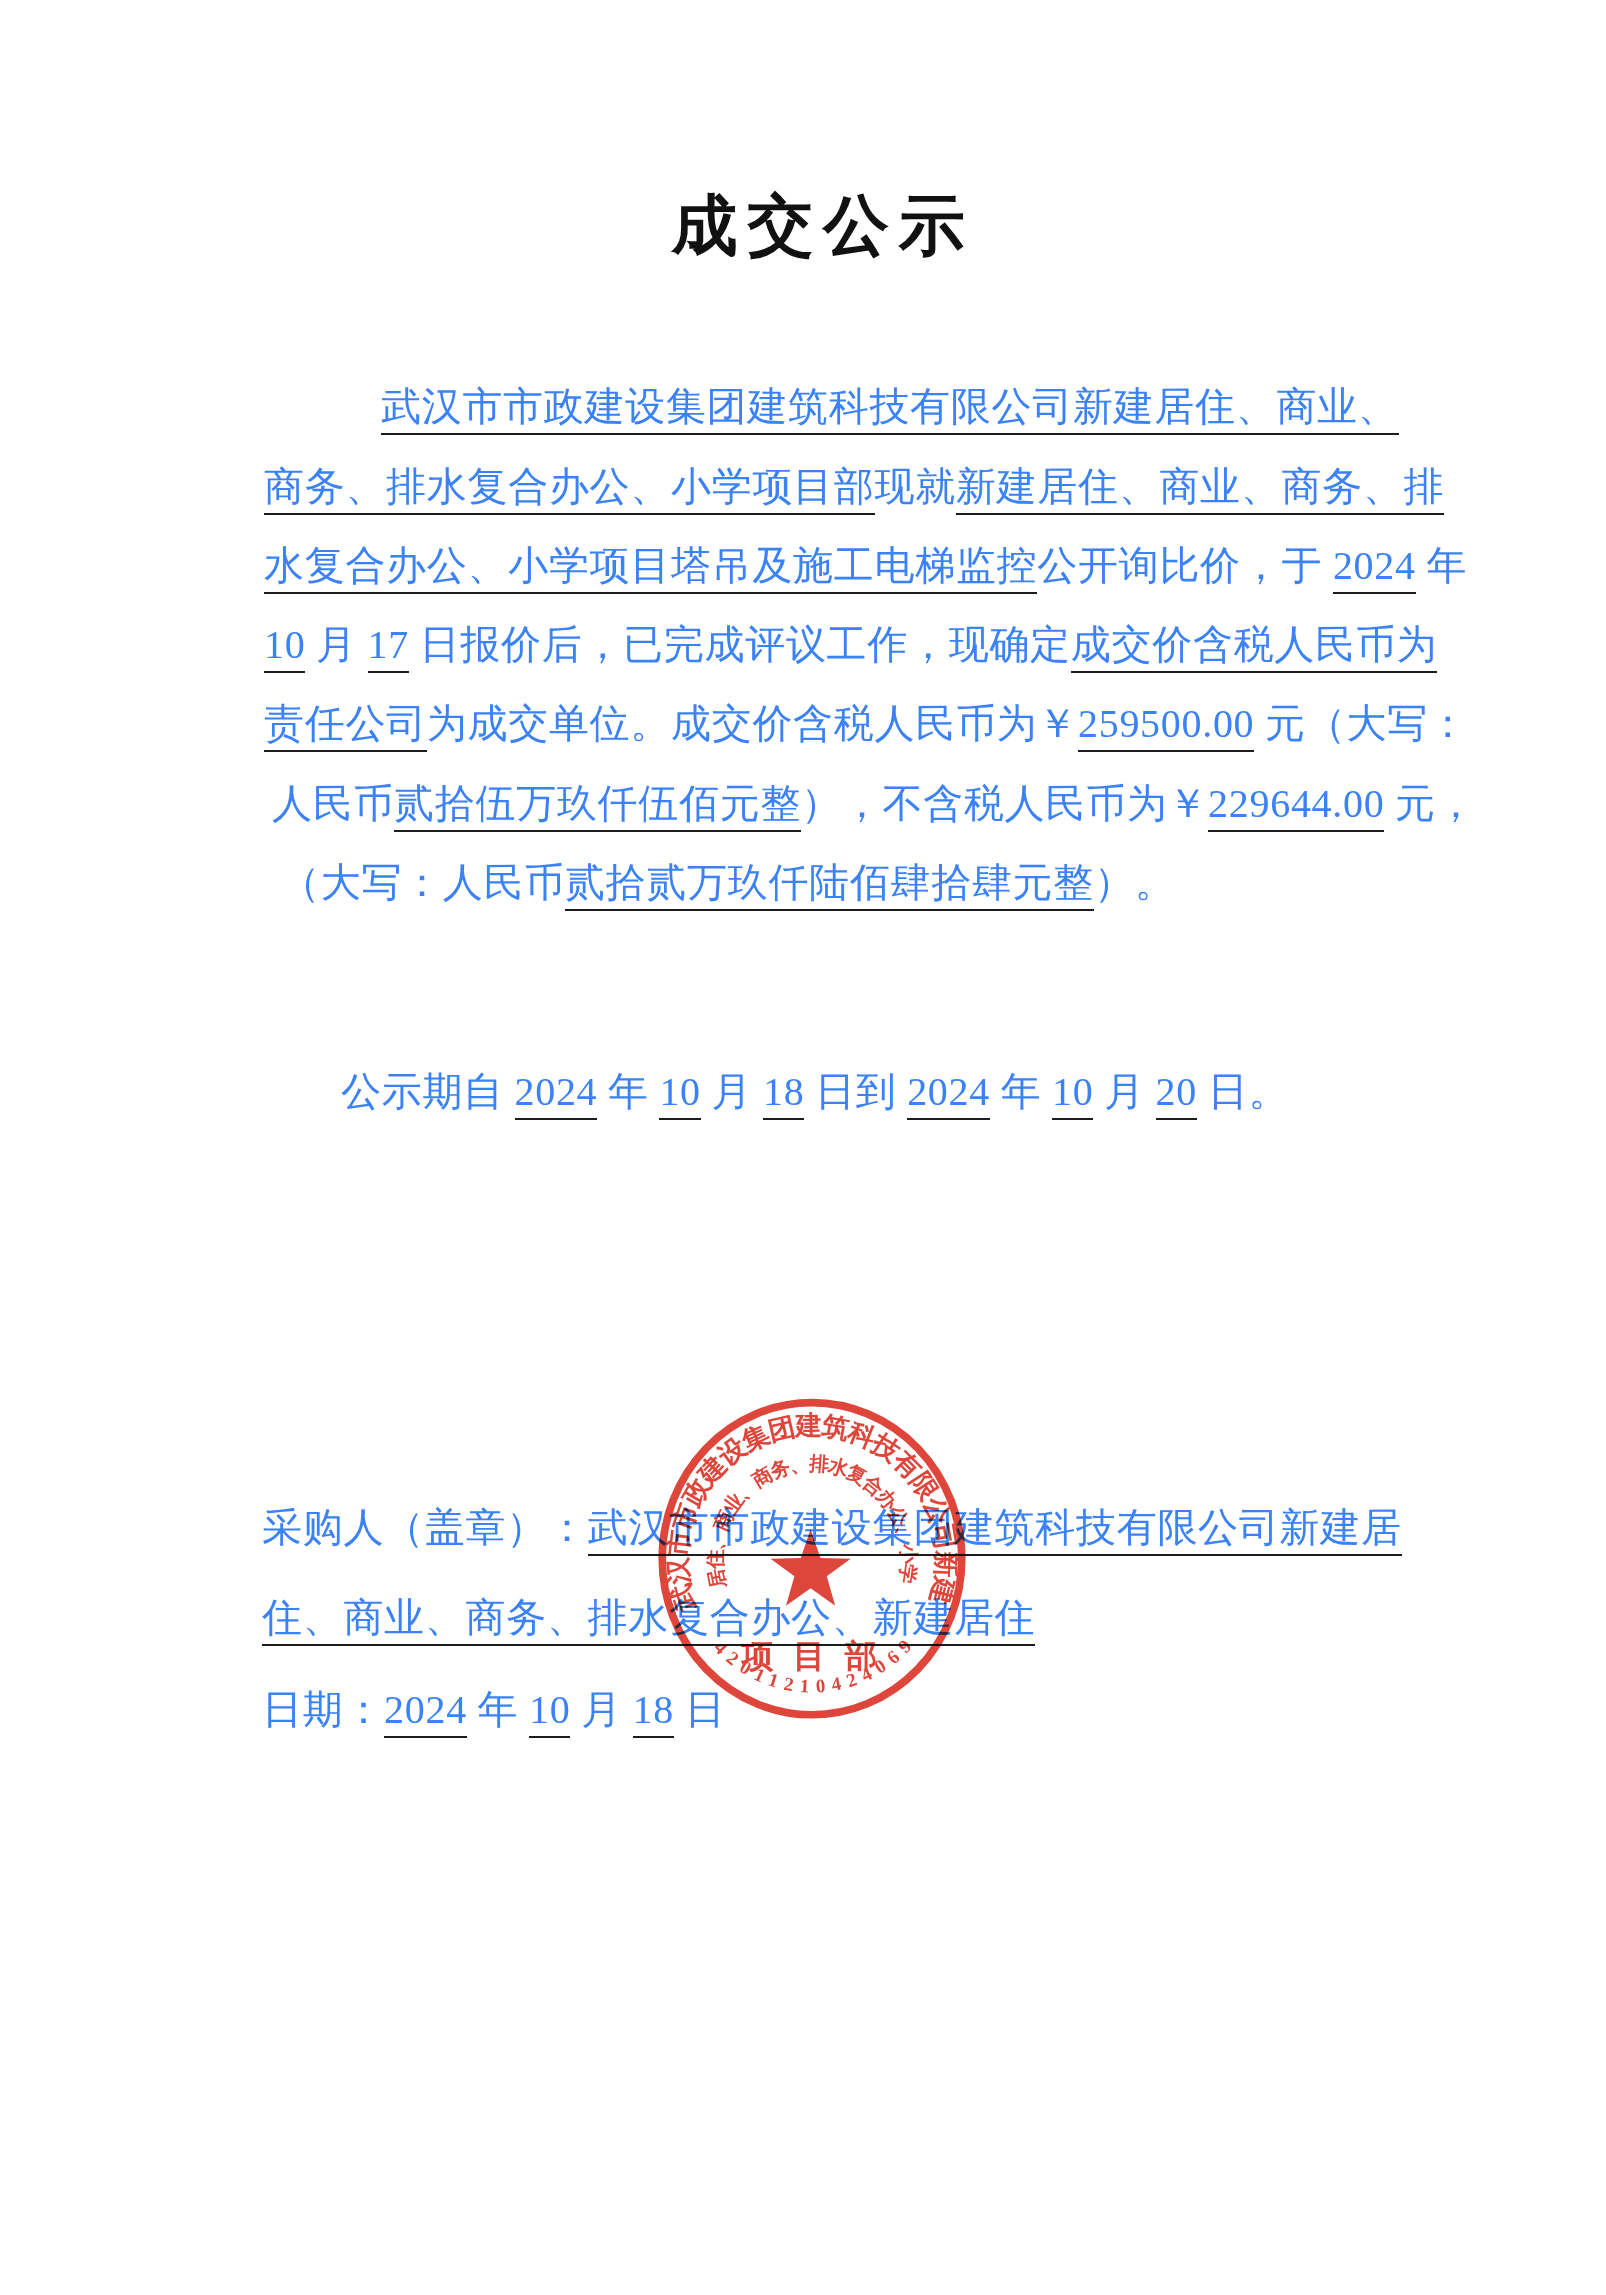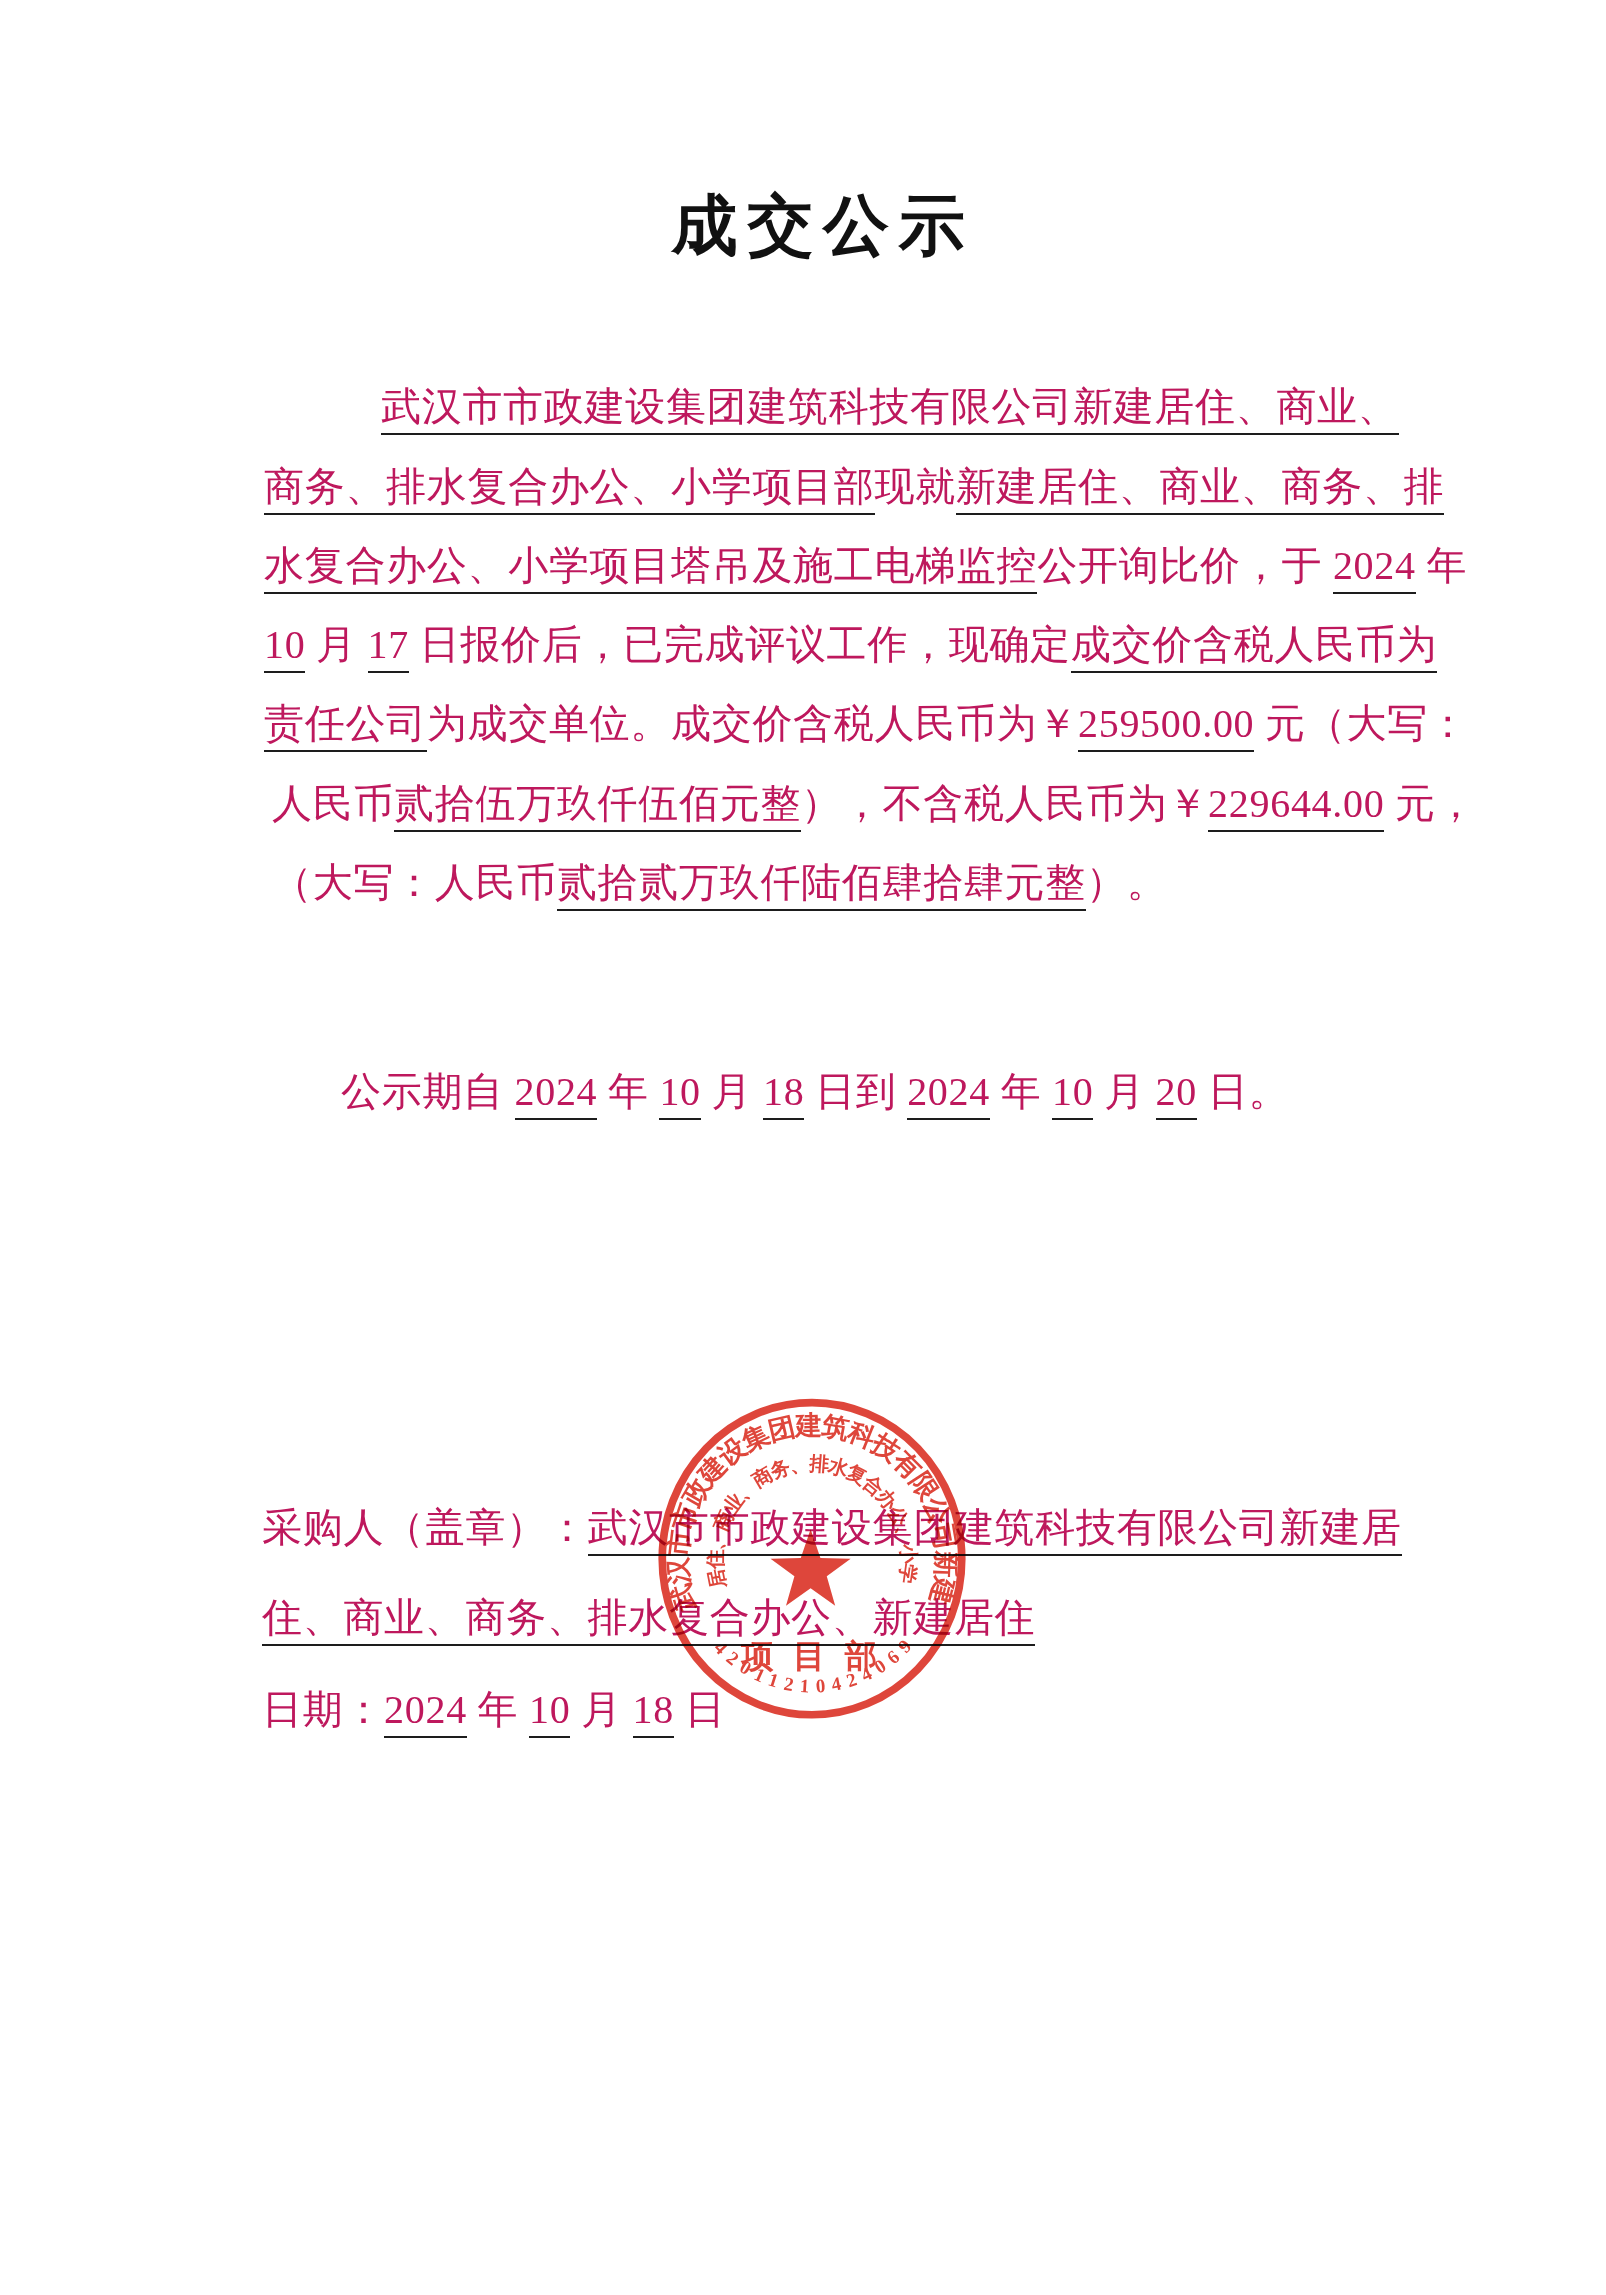--- a/index.html
+++ b/index.html
@@ -18,21 +18,21 @@
     color:#111;
     margin:0;
     padding-left:20px;
   }
   .line{
     position:absolute;
     white-space:pre;
     font-size:40px;
     font-weight:500;
     letter-spacing:0.7px;
-    color:#be185d;
+    color:#3b82f6;
   }
   .line .u{
     border-bottom:2.8px solid #1d1d1d;
     padding-bottom:3.5px;
   }
   .stamp{
     position:absolute;
     left:653px;top:1397px;
     width:318px;height:329px;
     mix-blend-mode:multiply;
@@ -48,21 +48,21 @@
 
   <h1 class="title">成交公示</h1>
 
   <div id="body-lines">
       <div class="line" style="top: 379px; left: 381px;"><span class="u">武汉市市政建设集团建筑科技有限公司新建居住、商业、</span></div>
       <div class="line" style="top: 459px; left: 264px;"><span class="u">商务、排水复合办公、小学项目部</span><span>现就</span><span class="u">新建居住、商业、商务、排</span></div>
       <div class="line" style="top: 538px; left: 264px; text-align: center;"><span class="u">水复合办公、小学项目塔吊及施工电梯监控</span><span>公开询比价，于 </span><span class="u">2024</span><span> 年</span></div>
       <div class="line" style="top: 617px; left: 264px;"><span class="u">10</span><span> 月 </span><span class="u">17</span><span> 日报价后，已完成评议工作，现确定</span><span class="u">成交价含税人民币为</span></div>
       <div class="line" style="top: 696px; left: 264px;"><span class="u">责任公司</span><span>为成交单位。成交价含税人民币为￥</span><span class="u">259500.00</span><span> 元（大写：</span></div>
       <div class="line" style="top: 776px; left: 255px; margin-left: 17px;"><span>人民币</span><span class="u">贰拾伍万玖仟伍佰元整</span><span>），不含税人民币为￥</span><span class="u">229644.00</span><span> 元，</span></div>
-      <div class="line" style="top: 855px; left: 272px;"><span>（大写：人民币</span><span class="u">贰拾贰万玖仟陆佰肆拾肆元整</span><span>）。</span></div>
+      <div class="line" style="top: 855px; left: 280px;"><span>（大写：人民币</span><span class="u">贰拾贰万玖仟陆佰肆拾肆元整</span><span>）。</span></div>
     </div>
 
   <div id="notice-lines">
       <div class="line" style="top: 1064px; left: 341px;"><span>公示期自 </span><span class="u">2024</span><span> 年 </span><span class="u">10</span><span> 月 </span><span class="u">18</span><span> 日到 </span><span class="u">2024</span><span> 年 </span><span class="u">10</span><span> 月 </span><span class="u">20</span><span> 日。</span></div>
     </div>
 
   <div id="signature-lines">
       <div class="line" style="top: 1500px; left: 262px;"><span>采购人（盖章）：</span><span class="u">武汉市市政建设集团建筑科技有限公司新建居</span></div>
       <div class="line" style="top: 1590px; left: 262px;"><span class="u">住、商业、商务、排水复合办公、新建居住</span></div>
       <div class="line" style="top: 1682px; left: 262px;"><span>日期：</span><span class="u">2024</span><span> 年 </span><span class="u">10</span><span> 月 </span><span class="u">18</span><span> 日</span></div>

